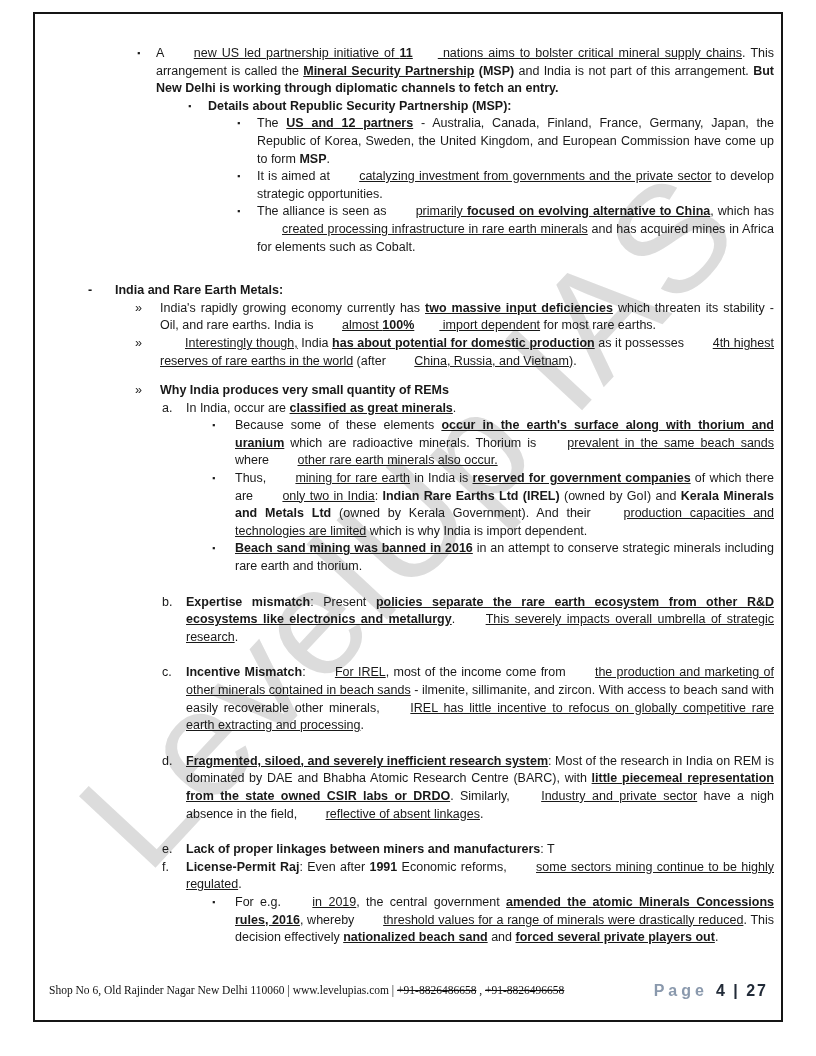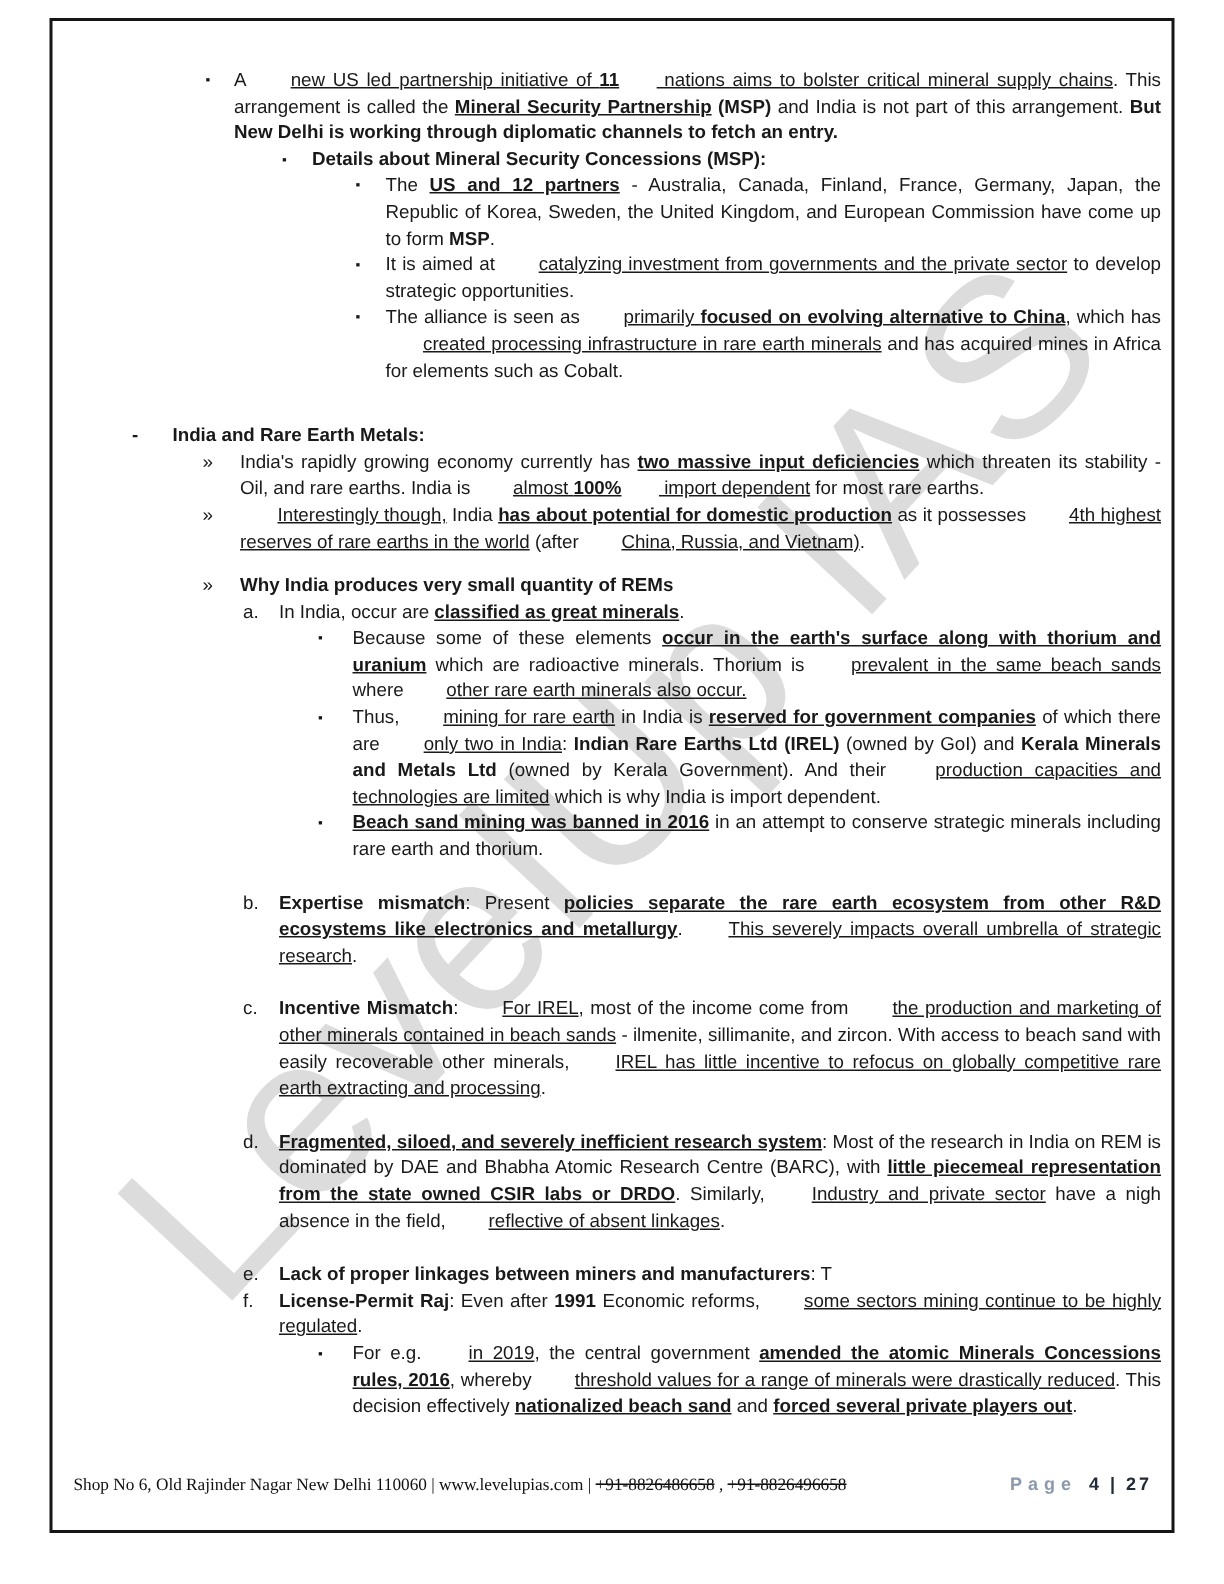--- a/index.html
+++ b/index.html
@@ -38,35 +38,35 @@
   .gap-lg{margin-top:26px;}
   .block span.b{font-weight:bold;}
   .block span.u{text-decoration:underline;margin-left:25px;}
   .block span.bu{font-weight:bold;text-decoration:underline;}
   .fs{text-decoration:line-through;}
   .footer-left{
     position:absolute;left:49px;top:984px;z-index:3;
     font-family:"Liberation Serif", serif;font-size:11.5px;color:#101010;
   }
   .footer-right{
-    position:absolute;right:48px;top:982px;z-index:3;font-size:12px;white-space:nowrap;
+    position:absolute;right:48px;top:982px;z-index:3;font-size:16px;white-space:nowrap;
   }
   .footer-right .pg-label{color:#8a99ad;font-weight:bold;letter-spacing:4px;margin-right:8px;}
   .footer-right .pg-value{color:#222b38;font-weight:bold;letter-spacing:2px;}
 </style>
 </head>
 <body>
 
 <div class="watermark">LevelUp IAS</div>
 
 <div class="sheet-border"></div>
 
 <div class="content" id="doc-blocks">
     <div class="block k-l1"><span class="marker">▪</span><span>A </span><span class="u">new US led partnership initiative of </span><span class="bu">11</span><span class="u"> nations aims to bolster critical mineral supply chains</span><span>. This arrangement is called the </span><span class="bu">Mineral Security Partnership</span><span class="b"> (MSP)</span><span> and India is not part of this arrangement. </span><span class="b">But New Delhi is working through diplomatic channels to fetch an entry.</span></div>
-    <div class="block k-l2"><span class="marker">▪</span><span class="b">Details about Mineral Security Concessions (MSP):</span></div>
+    <div class="block k-l2"><span class="marker">▪</span><span class="b">Details about Republic Security Partnership (MSP):</span></div>
     <div class="block k-l3"><span class="marker">▪</span><span>The </span><span class="bu">US and 12 partners</span><span> - Australia, Canada, Finland, France, Germany, Japan, the Republic of Korea, Sweden, the United Kingdom, and European Commission have come up to form </span><span class="b">MSP</span><span>.</span></div>
     <div class="block k-l3"><span class="marker">▪</span><span>It is aimed at </span><span class="u">catalyzing investment from governments and the private sector</span><span> to develop strategic opportunities.</span></div>
     <div class="block k-l3"><span class="marker">▪</span><span>The alliance is seen as </span><span class="u">primarily </span><span class="bu">focused on evolving alternative to China</span><span>, which has </span><span class="u">created processing infrastructure in rare earth minerals</span><span> and has acquired mines in Africa for elements such as Cobalt.</span></div>
     <div class="block k-dash gap-lg"><span class="marker">-</span><span class="b">India and Rare Earth Metals:</span></div>
     <div class="block k-chev"><span class="marker">»</span><span>India's rapidly growing economy currently has </span><span class="bu">two massive input deficiencies</span><span> which threaten its stability - Oil, and rare earths. India is </span><span class="u">almost </span><span class="bu">100%</span><span class="u"> import dependent</span><span> for most rare earths.</span></div>
     <div class="block k-chev"><span class="marker">»</span><span class="u">Interestingly though,</span><span> India </span><span class="bu">has about potential for domestic production</span><span> as it possesses </span><span class="u">4th highest reserves of rare earths in the world</span><span> (after </span><span class="u">China, Russia, and Vietnam)</span><span>.</span></div>
     <div class="block k-chev gap-sm"><span class="marker">»</span><span class="b">Why India produces very small quantity of REMs</span></div>
     <div class="block k-alpha"><span class="marker">a.</span><span>In India, occur are </span><span class="bu">classified as great minerals</span><span>.</span></div>
     <div class="block k-inner"><span class="marker">▪</span><span>Because some of these elements </span><span class="bu">occur in the earth's surface along with thorium and uranium</span><span> which are radioactive minerals. Thorium is </span><span class="u">prevalent in the same beach sands</span><span> where </span><span class="u">other rare earth minerals also occur.</span></div>
     <div class="block k-inner"><span class="marker">▪</span><span>Thus, </span><span class="u">mining for rare earth</span><span> in India is </span><span class="bu">reserved for government companies</span><span> of which there are </span><span class="u">only two in India</span><span>: </span><span class="b">Indian Rare Earths Ltd (IREL)</span><span> (owned by GoI) and </span><span class="b">Kerala Minerals and Metals Ltd</span><span> (owned by Kerala Government). And their </span><span class="u">production capacities and technologies are limited</span><span> which is why India is import dependent.</span></div>

